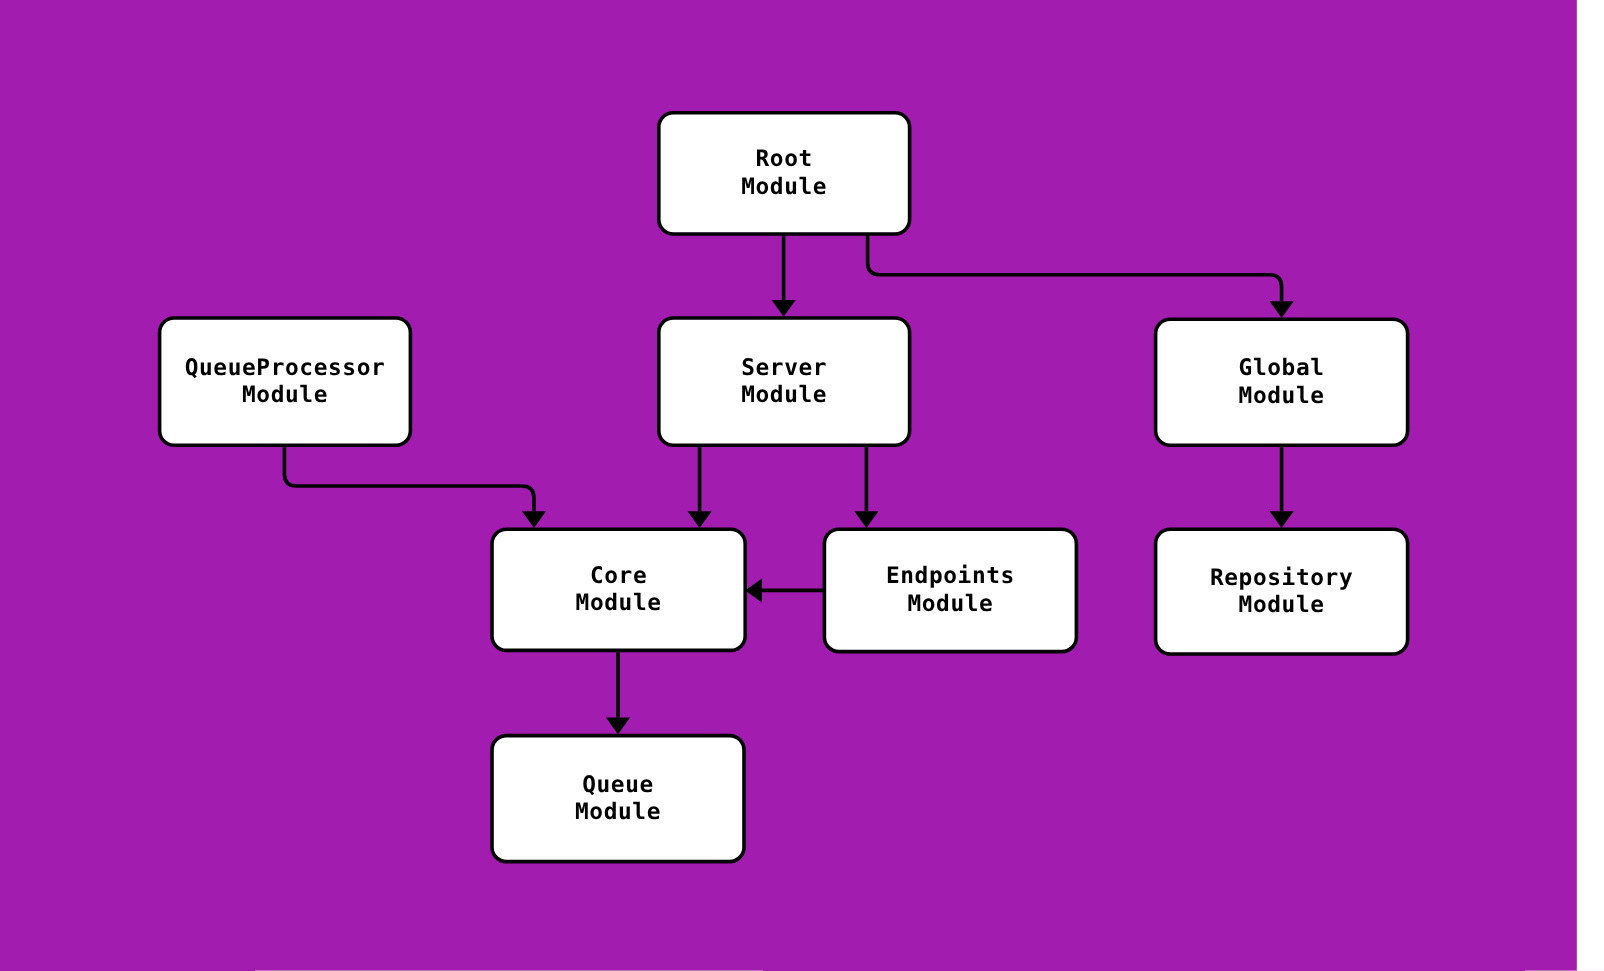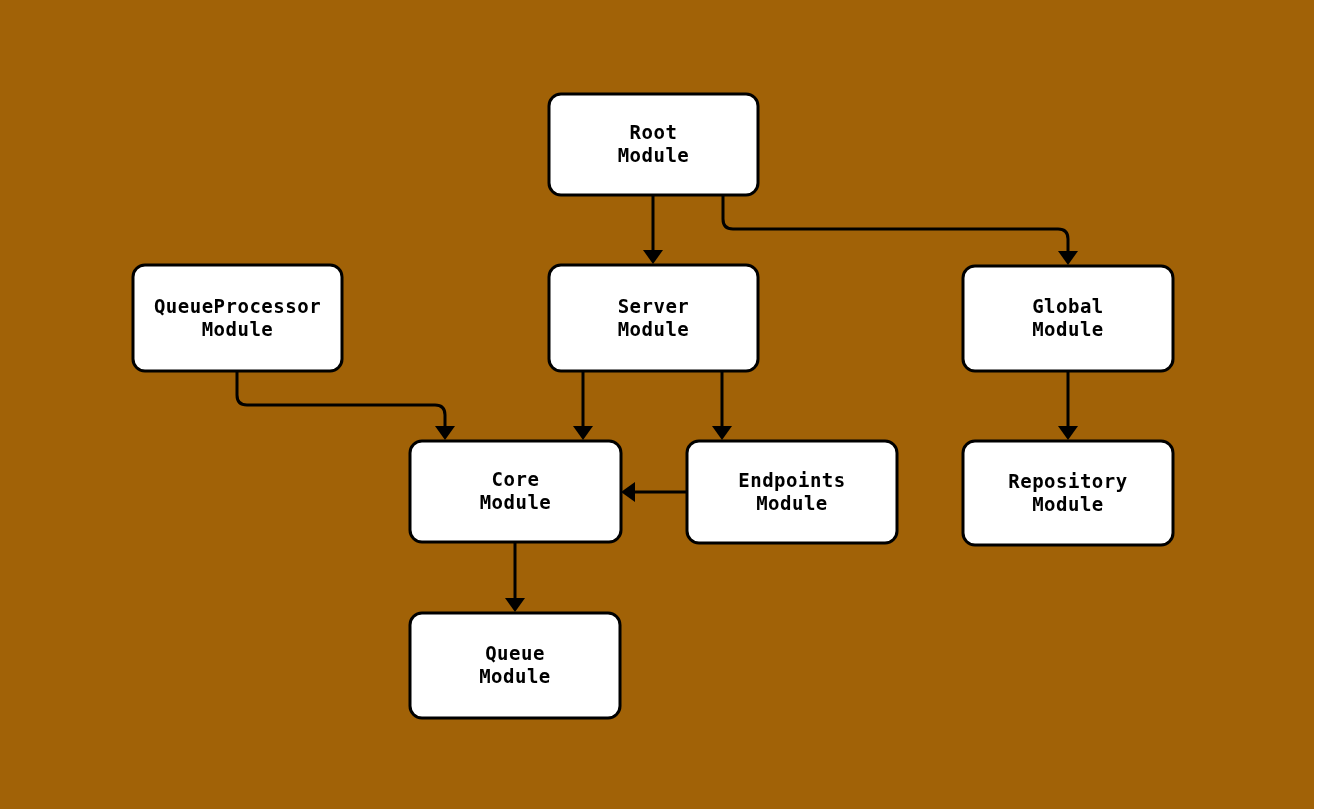--- a/index.html
+++ b/index.html
@@ -11,21 +11,21 @@
   body {
     width: 1337px;
     height: 809px;
     font-family: "DejaVu Sans Mono", "Liberation Mono", monospace;
     overflow: hidden;
   }
   #diagram-root {
     position: relative;
     width: 1314px;
     height: 809px;
-    background: #a16207;
+    background: #a21caf;
   }
   svg.diagram-canvas {
     display: block;
     width: 1337px;
     height: 809px;
   }
   .node-box {
     fill: #ffffff;
     stroke: #000000;
     stroke-width: 3;

